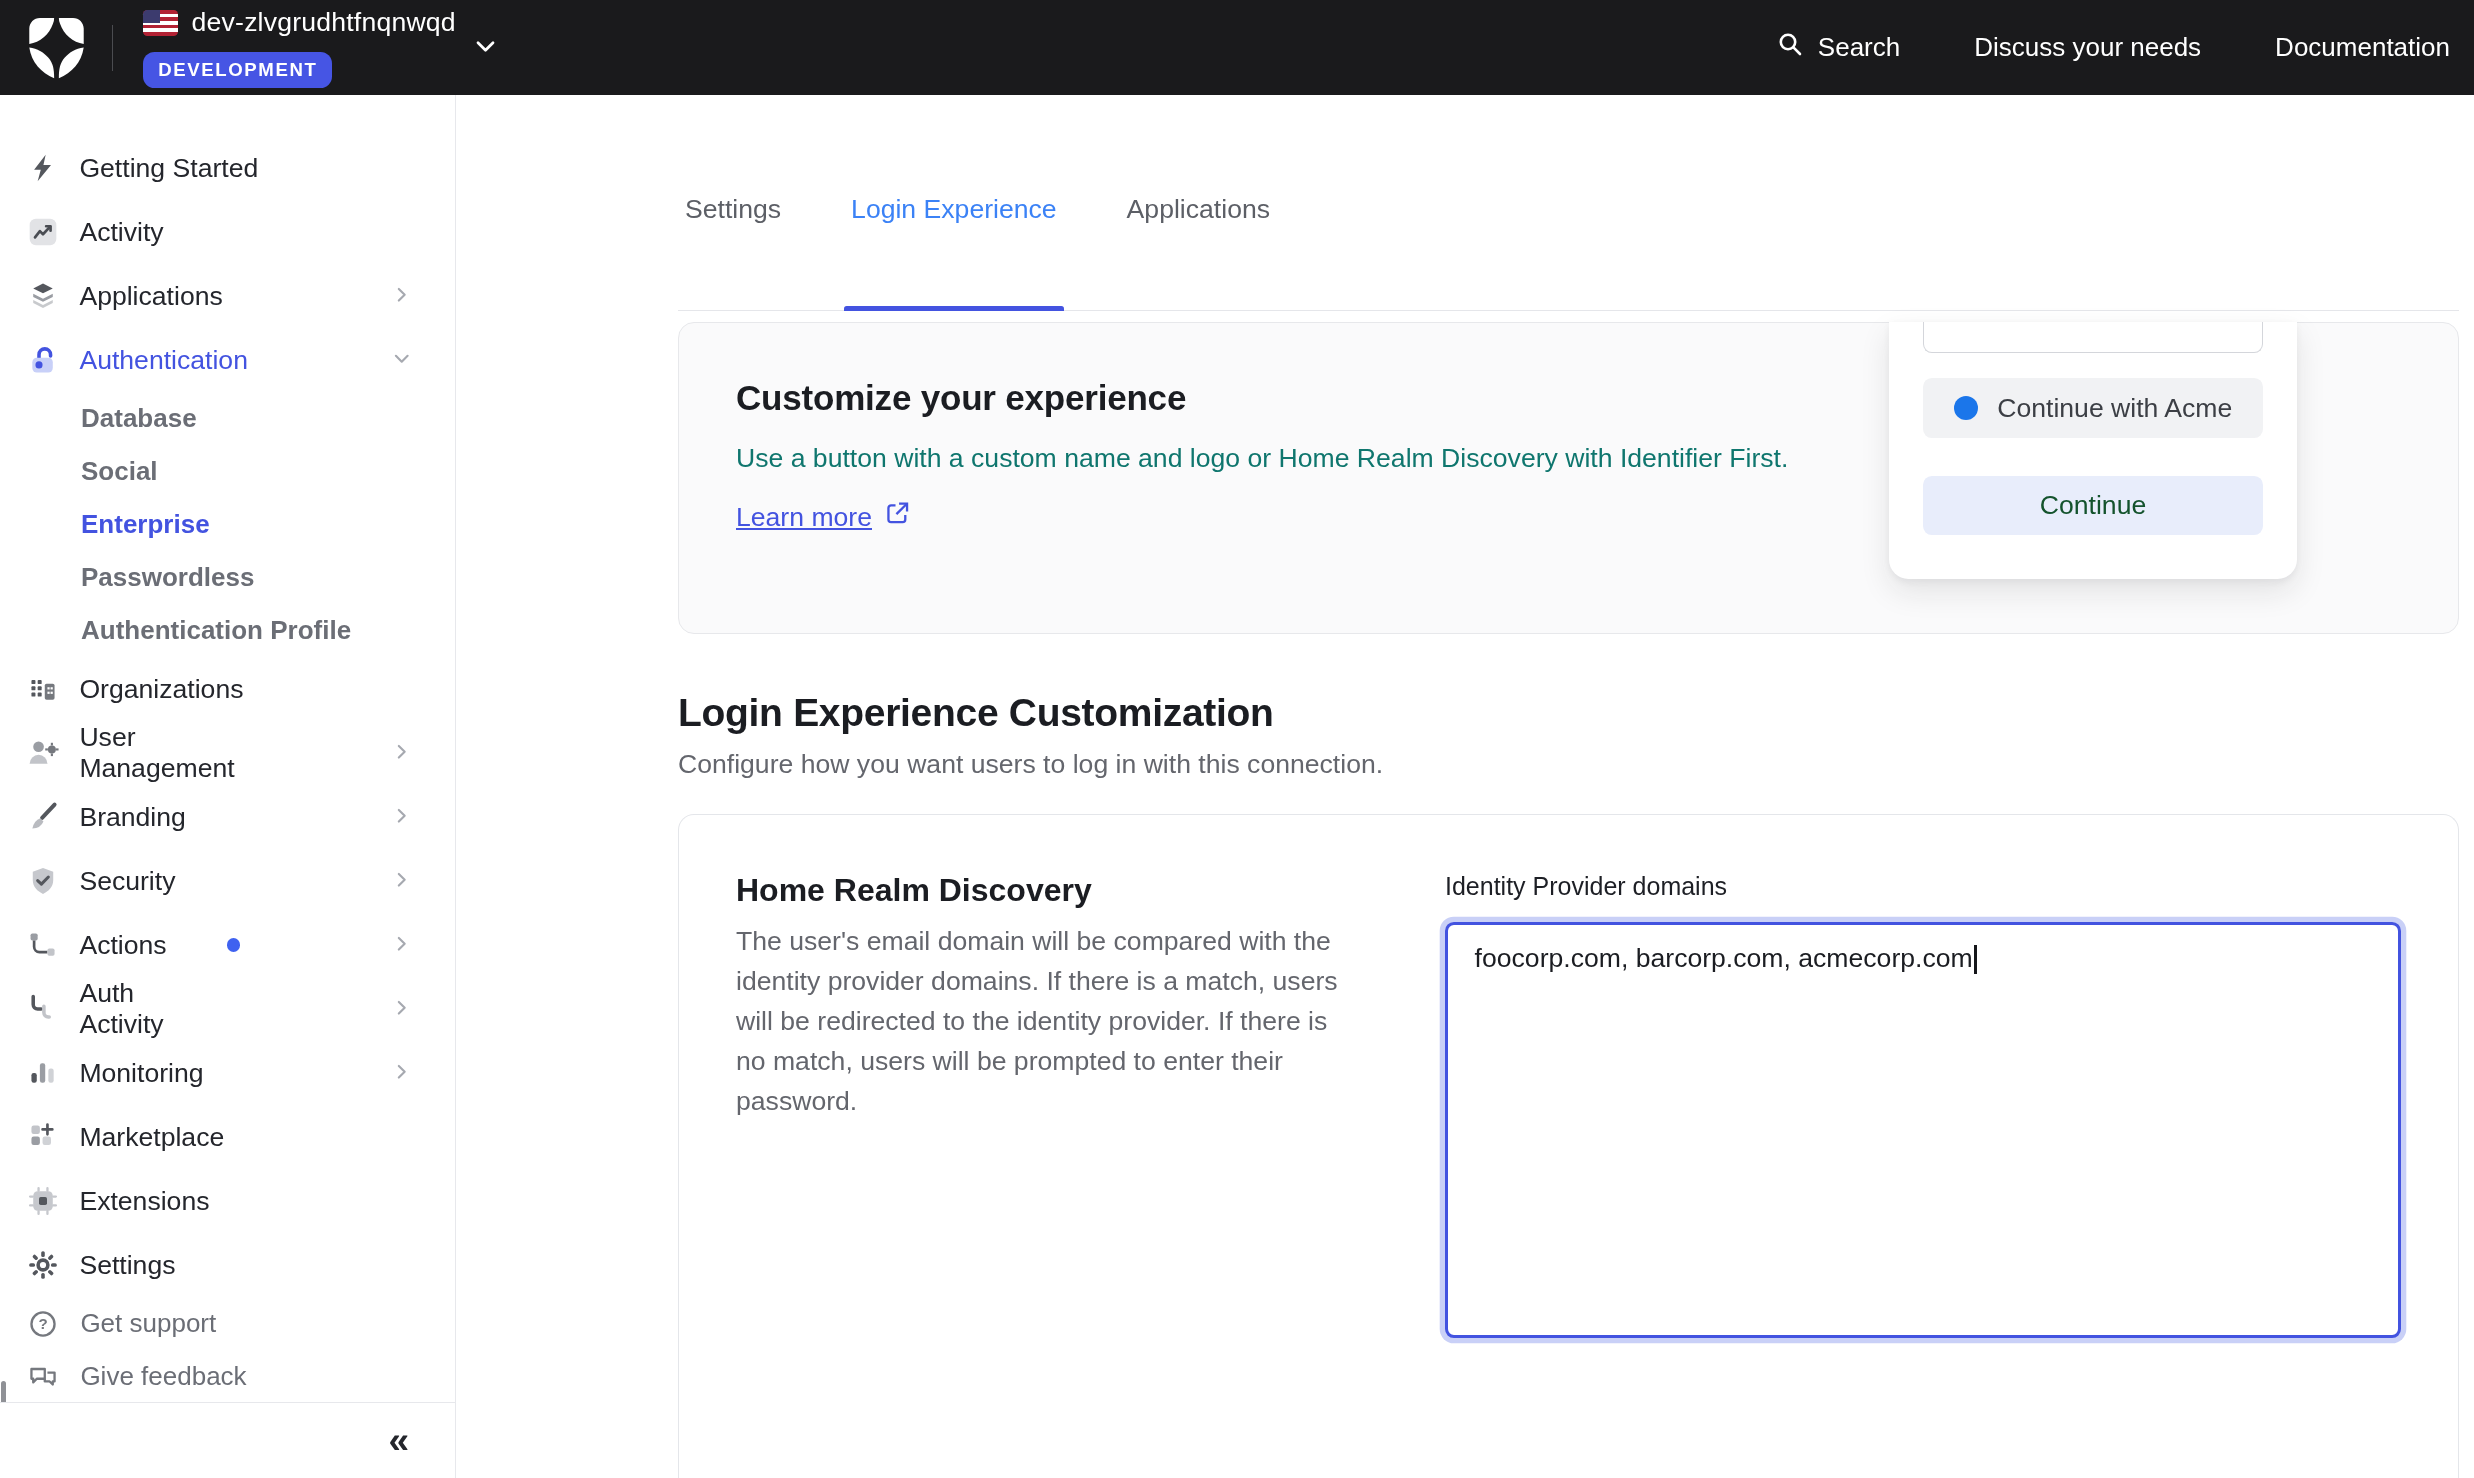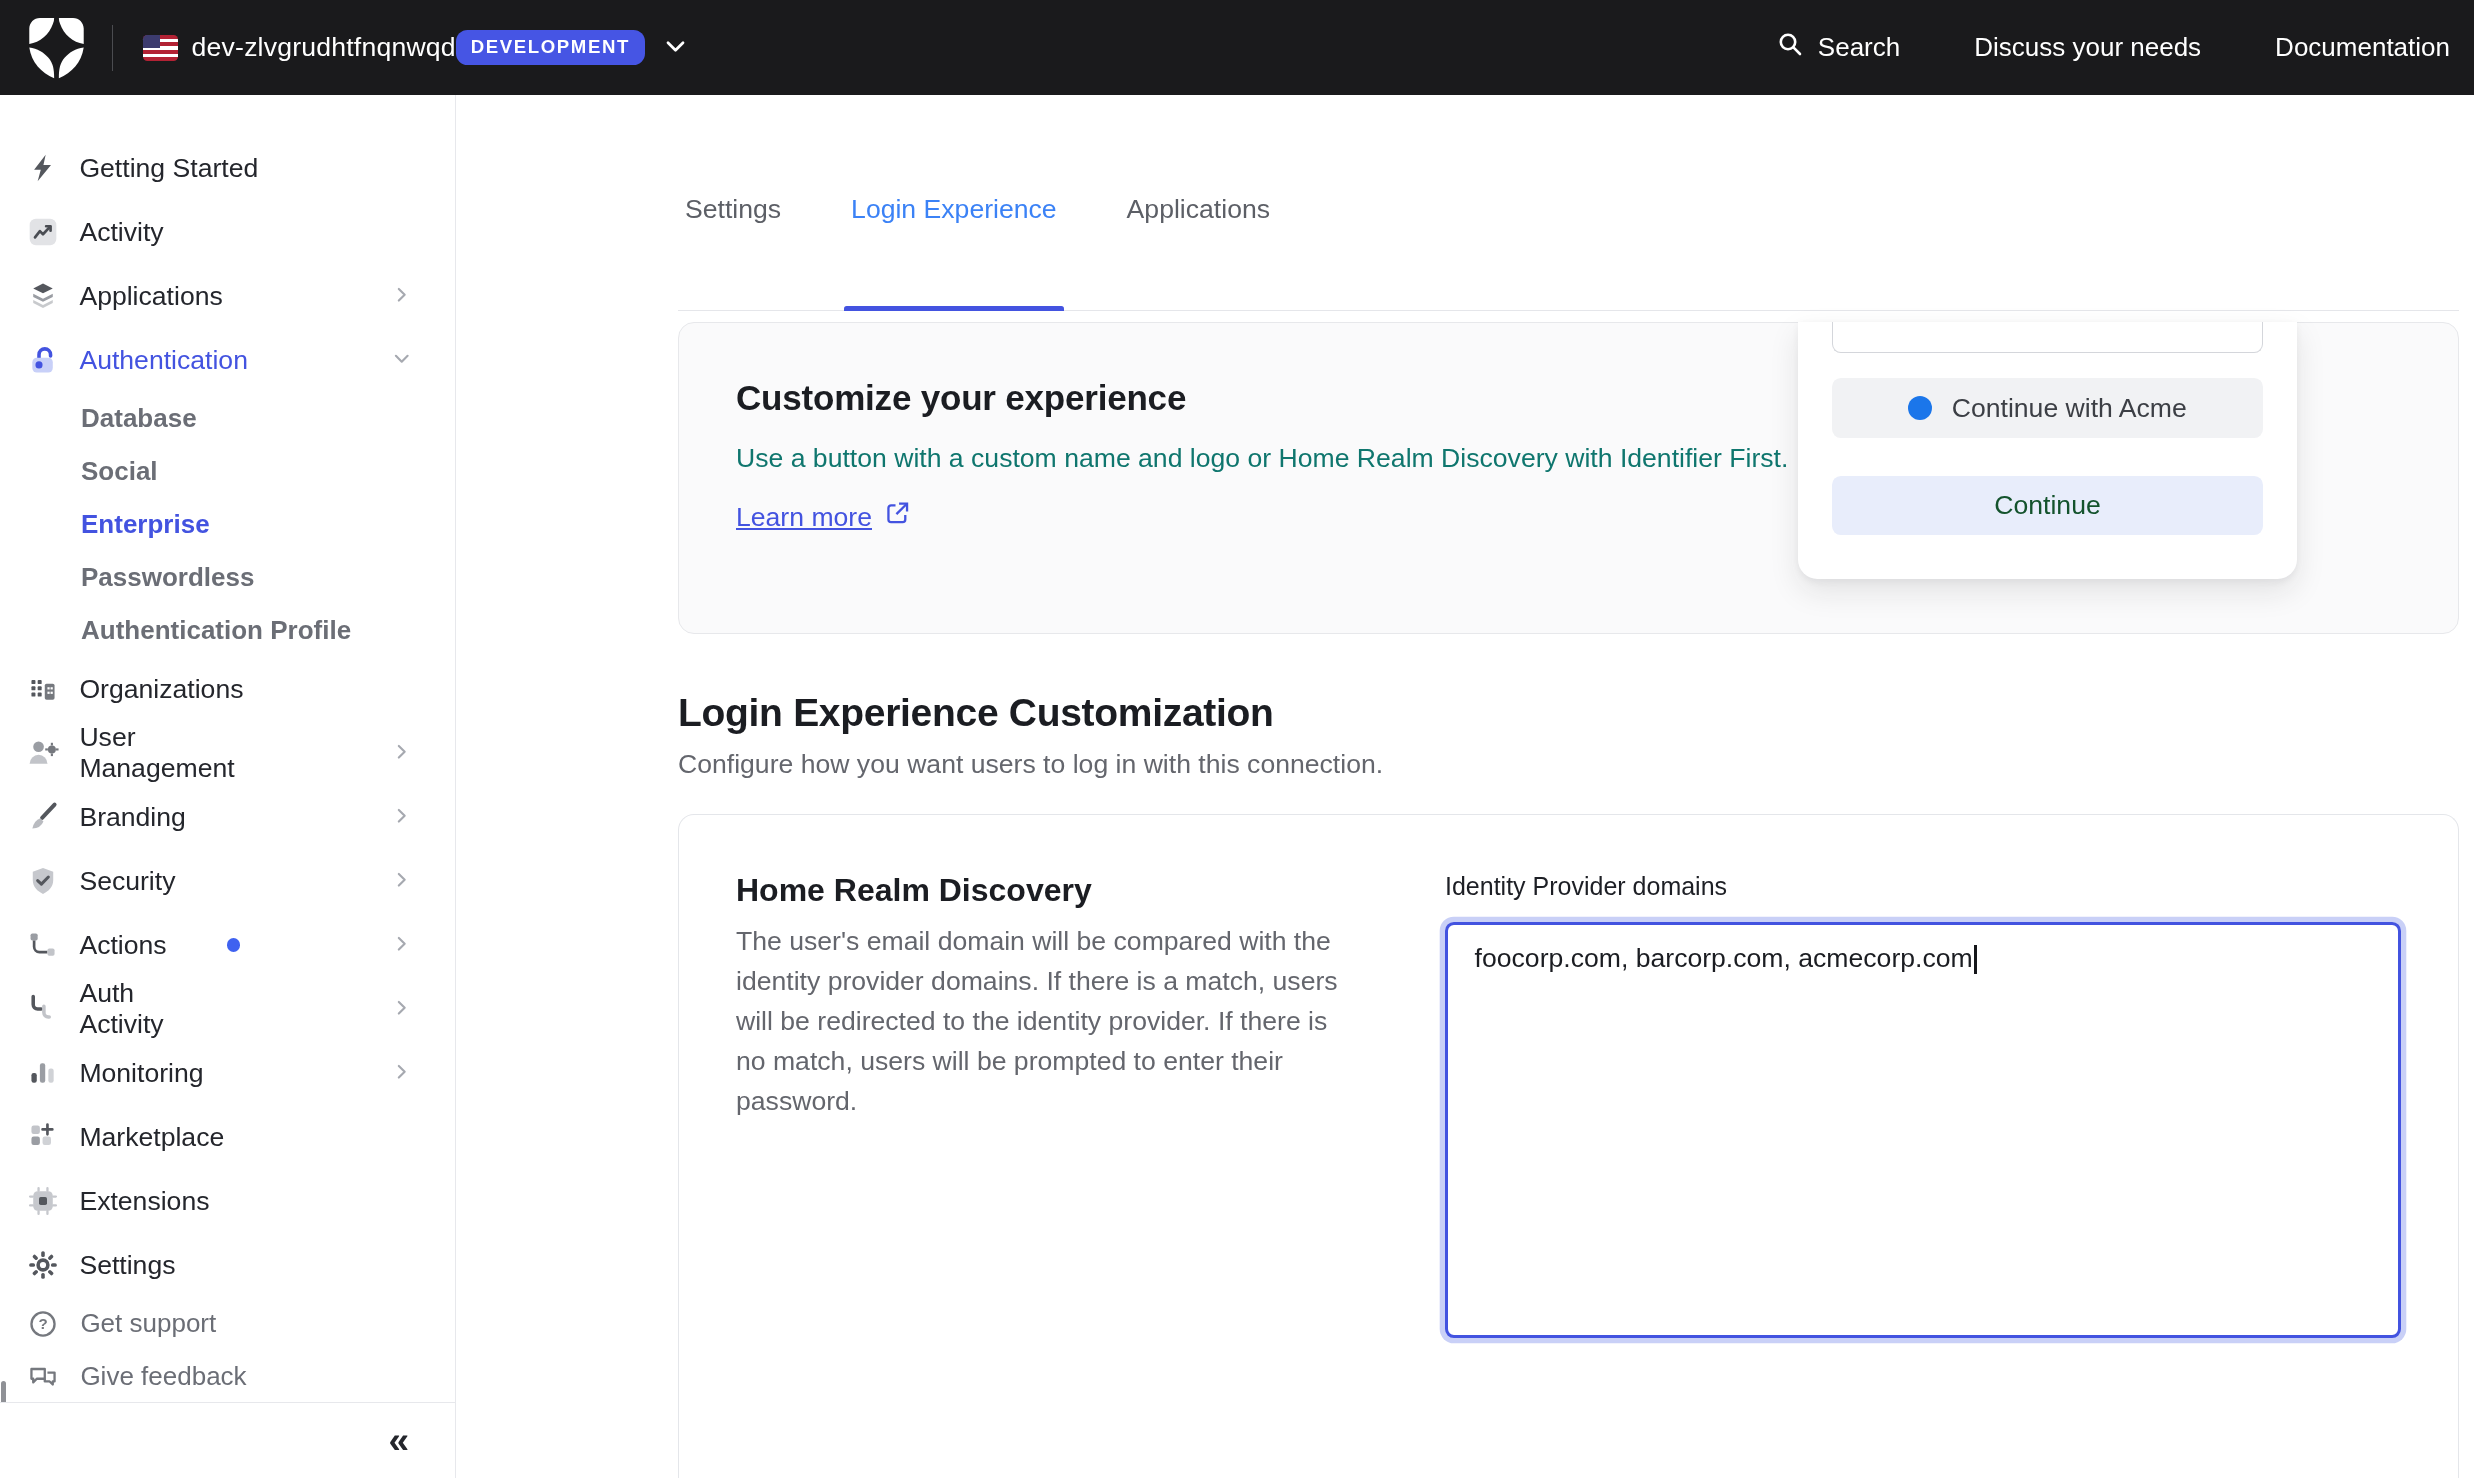--- a/index.html
+++ b/index.html
@@ -5,21 +5,21 @@
   * { margin:0; padding:0; box-sizing:border-box; }
   html,body { width:2475px; height:1478px; overflow:hidden; background:#fff;
     font-family:"Liberation Sans", sans-serif; color:#1d1f25; }
 
   
   .topbar { position:absolute; top:0; left:0; width:2475px; height:95px;
     background:#1a1a1c; display:flex; align-items:center; padding:0 25px 0 21px; color:#fff; }
   .logo { width:71px; height:71px; display:flex; align-items:center; justify-content:center; }
   .tb-divider { width:1.8px; height:46px; background:#4b4c50; margin:0 30px 0 19.5px; }
   .tenant-block { display:flex; align-items:center; gap:17.7px; cursor:pointer; }
-  .tenant-col { display:flex; flex-direction:row; gap:0; }
+  .tenant-col { display:flex; flex-direction:column; gap:14px; }
   .tenant-row { display:flex; align-items:center; gap:13.3px; }
   .flag { width:35px; height:26px; border-radius:4.4px; position:relative; overflow:hidden; flex:none;
     background:repeating-linear-gradient(#b22234 0 3.7px,#fff 3.7px 7.4px); }
   .flag::after { content:''; position:absolute; left:0; top:0; width:17px; height:13.3px; background:#3c3b6e; }
   .tenant-name { font-size:26.6px; font-weight:500; letter-spacing:0.2px; }
   .env-badge { align-self:flex-start; background:#4655e4; color:#fff; font-size:18.6px; font-weight:700;
     letter-spacing:1.6px; padding:6.2px 15px 7px; border-radius:11.5px; }
   .topbar-right { margin-left:auto; display:flex; align-items:center; gap:74px; font-size:26px; }
   .tb-item { display:flex; align-items:center; gap:14px; cursor:pointer; white-space:nowrap; }
 
@@ -54,21 +54,21 @@
   .tab.active::after { content:''; position:absolute; left:0; right:0; bottom:-0.9px; height:5.3px;
     background:#4353e0; border-radius:2.7px 2.7px 0 0; }
 
   .customize-card { margin:10.6px 16px 0 222px; height:312px; background:#fafafb;
     border:0.9px solid #e7e8eb; border-radius:16px; position:relative; padding:55px 57px; }
   .cc-title { font-size:35px; font-weight:600; color:#1b1d22; letter-spacing:-0.2px; }
   .cc-desc { margin-top:19.5px; font-size:26.6px; line-height:42px; color:#0f766e; width:1062px; }
   .cc-learn { margin-top:21px; display:inline-flex; align-items:center; gap:11.5px;
     font-size:26.6px; color:#4353e0; text-decoration:underline; cursor:pointer; }
 
-  .preview-card { position:absolute; top:-0.9px; right:161px; width:499px; height:257px;
+  .preview-card { position:absolute; top:-0.9px; right:161px; width:408px; height:257px;
     background:#fff; border-radius:0 0 19.5px 19.5px; padding:0 34px;
     box-shadow:0 12.4px 30px rgba(25,26,30,.10), 0 2.7px 7px rgba(25,26,30,.05); }
   .pv-input { height:31px; border:1.8px solid #d4d6db; border-top:none; border-radius:0 0 8.9px 8.9px; background:#fff; }
   .pv-acme { margin-top:25px; height:60px; background:#f1f2f4; border-radius:8.9px;
     display:flex; align-items:center; justify-content:center; gap:19.5px;
     font-size:26.6px; font-weight:500; color:#3c3f45; }
   .pv-dot { width:24px; height:24px; border-radius:50%; background:#1b76ea; flex:none; }
   .pv-continue { margin-top:38px; height:59px; background:#e8edfb; border-radius:8.9px;
     display:flex; align-items:center; justify-content:center;
     font-size:26.6px; font-weight:500; color:#14532d; }

